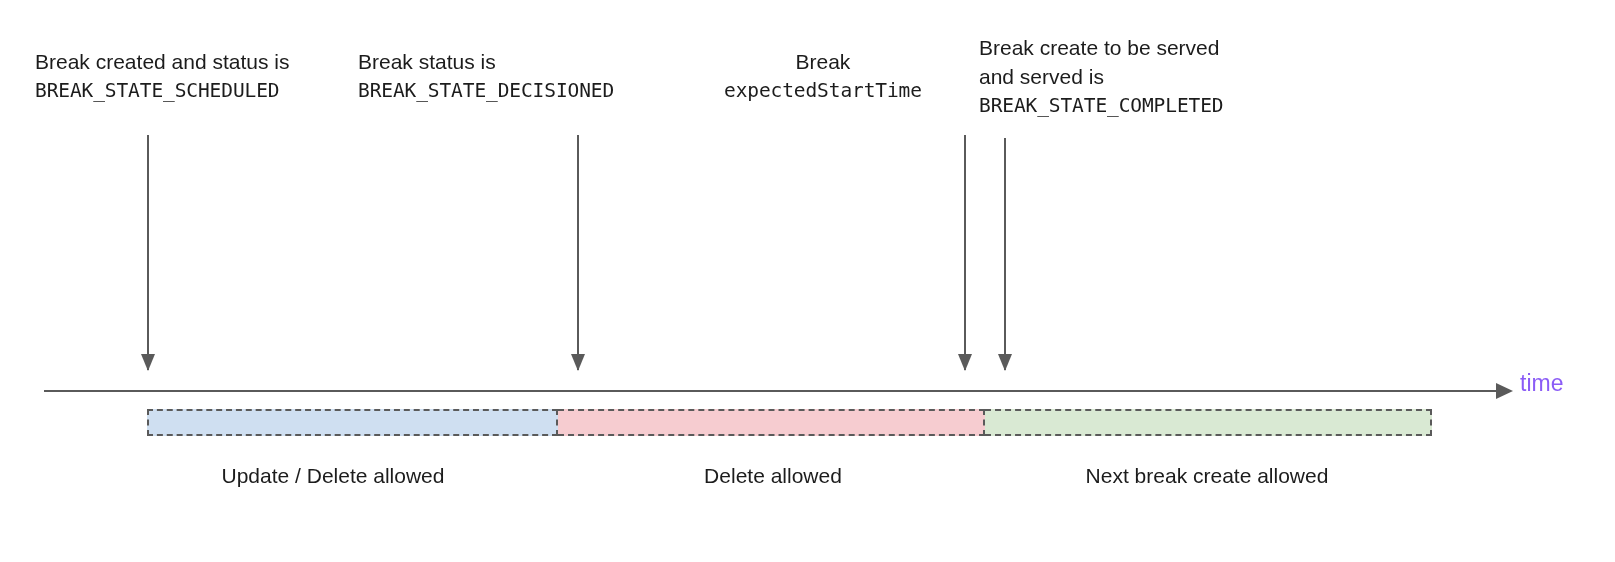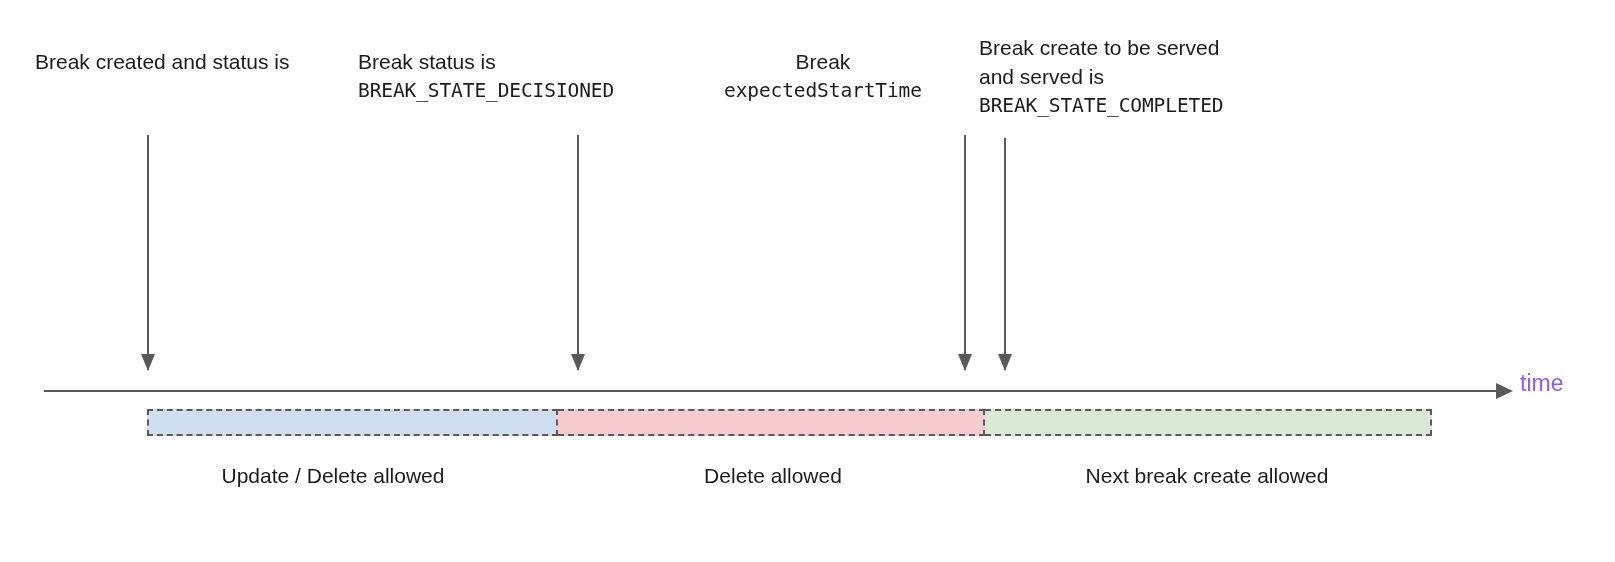--- a/index.html
+++ b/index.html
@@ -120,20 +120,21 @@
     transform: translateX(-50%);
   }
 </style>
 </head>
 <body>
 
 <div id="diagram">
 
   <div class="annotation" style="left:35px; top:47px;">
     <span class="plain">Break created and status is</span>
+    <span class="code">BREAK_STATE_SCHEDULED</span>
   </div>
 
   <div class="annotation" style="left:358px; top:47px;">
     <span class="plain">Break status is</span>
     <span class="code">BREAK_STATE_DECISIONED</span>
   </div>
 
   <div class="annotation" style="left:724px; top:47px;text-align:center;">
     <span class="plain">Break</span>
     <span class="code">expectedStartTime</span>

